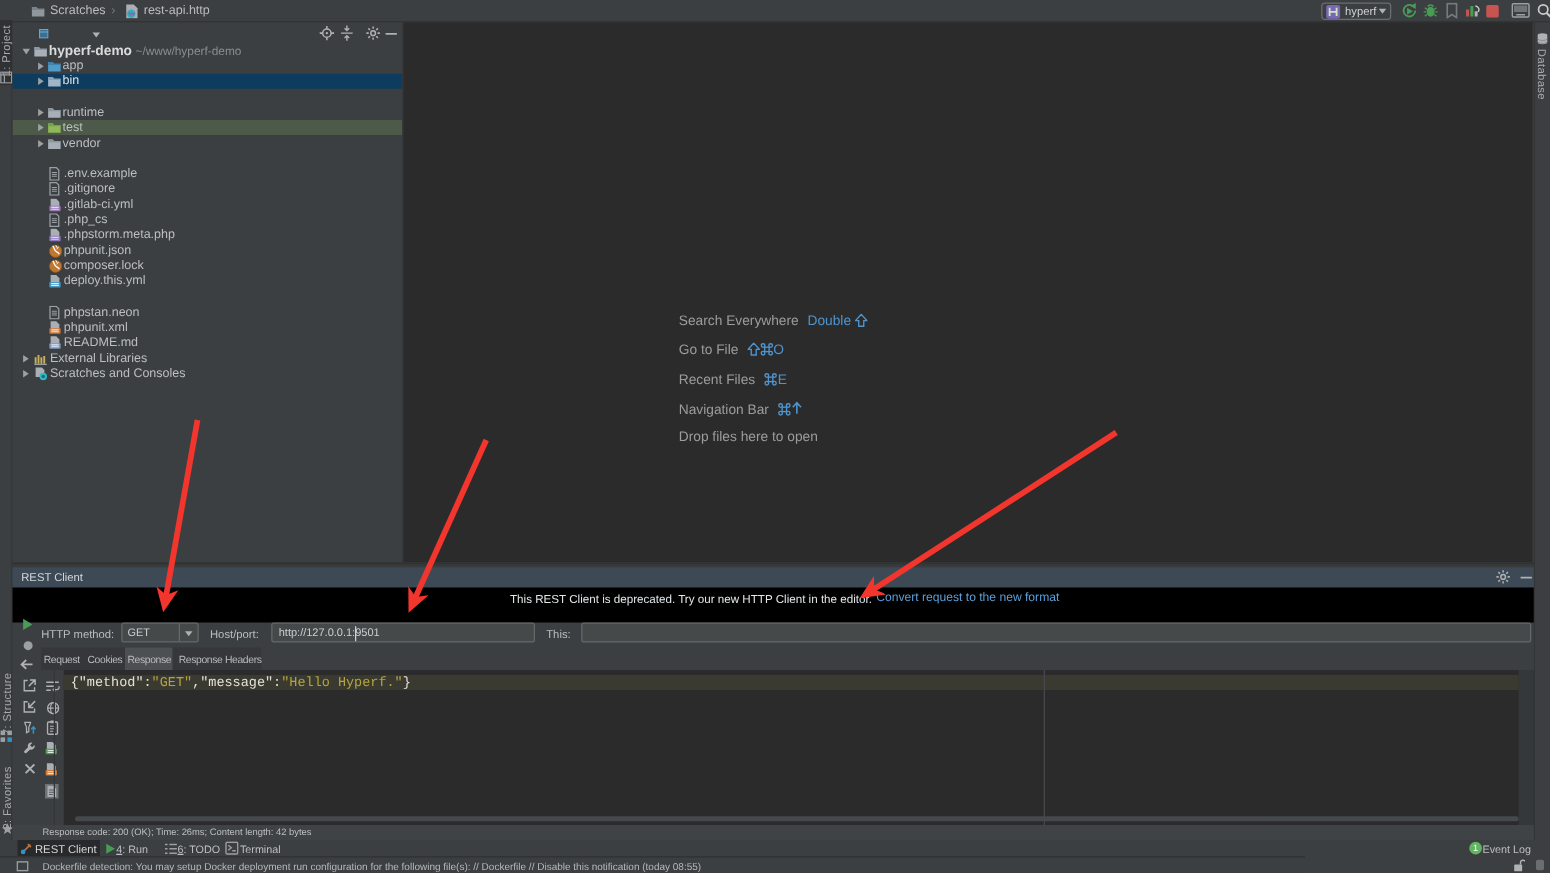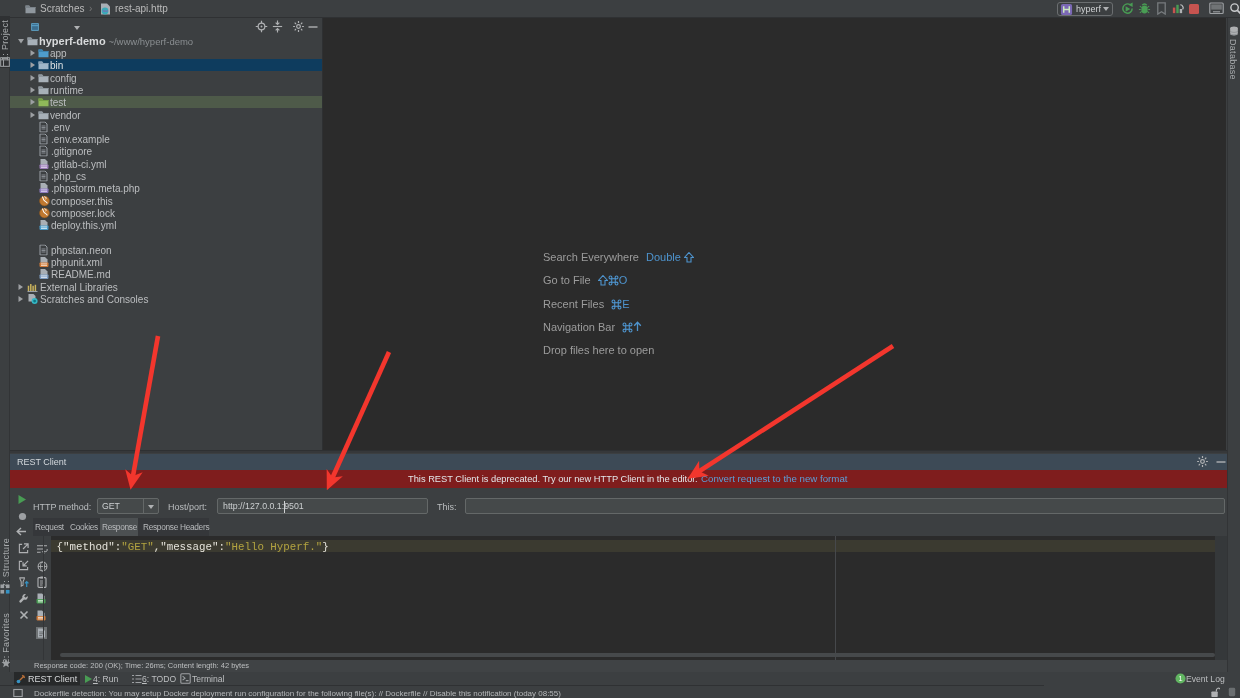--- a/index.html
+++ b/index.html
@@ -25,21 +25,21 @@
 
 #editor { position:absolute; left:323px; top:18px; width:903px; height:432px; background:#2B2B2B; }
 .shortcut { position:absolute; left:220px; font-size:11px; color:#9C9C9C; white-space:nowrap; }
 .shortcut .k { color:#4E94CE; margin-left:7px; }
 
 #rightstrip { position:absolute; left:1227px; top:18px; width:13px; height:666px; background:#3C3F41; border-left:1px solid #323436; }
 
 #rest { position:absolute; left:10px; top:450px; width:1217px; height:222px; background:#3C3F41; }
 #rtopline { position:absolute; left:0; top:0; width:1217px; height:3px; background:#36383A; border-top:1px solid #2e3032; }
 #rhead { position:absolute; left:0; top:4px; width:1217px; height:16px; background:#3D4A56; font-size:9px; color:#D3D8DC; }
-#rbanner { position:absolute; left:0; top:20px; width:1217px; height:18px; background:#7f1d1d; color:#E3E7EA; line-height:18px; white-space:nowrap; }
+#rbanner { position:absolute; left:0; top:20px; width:1217px; height:28px; background:#000000; color:#E3E7EA; line-height:18px; white-space:nowrap; }
 #rbanner .snt { position:absolute; left:398px; font-size:9.3px; }
 #rbanner .lnk { position:absolute; left:691px; color:#5C9FD8; font-size:9.7px; }
 #rform { position:absolute; left:0; top:38px; width:1217px; height:30px; font-size:9px; color:#BBBEC0; }
 .fld { position:absolute; top:10px; height:16px; background:#45494A; border:1px solid #646868; border-radius:2px; color:#CDD0D2; }
 .flabel { position:absolute; top:14px; }
 #rtabs { position:absolute; left:23px; top:68px; width:176px; height:18px; background:#35373A; font-size:8.3px; letter-spacing:-0.3px; color:#B8BABC; }
 .rtab { position:absolute; top:0; height:18px; line-height:18px; white-space:nowrap; }
 #redit { position:absolute; left:41px; top:86px; width:1176px; height:124px; background:#2B2B2B; }
 #rstatus { position:absolute; left:0; top:210px; width:1217px; height:12px; background:#404345; font-size:7.5px; color:#BDBFC1; line-height:12px; }
 .ltb { position:absolute; line-height:0; }
@@ -176,67 +176,50 @@
           <div class="rowbg" style="background:#0E3C5E"></div>
           <span class="tc" style="left:19px"><svg width="7" height="8" viewBox="0 0 7 8">
               <path d="M1.5 1 L6 4 L1.5 7 z" fill="#9DA0A3"></path>
             </svg></span>
           <span class="tc" style="left:28px"><svg width="11" height="10" viewBox="0 0 11 10">
               <path d="M0.5 1.5 h3.6 l1.2 1.4 h5.2 v6.3 h-10 z" fill="#9fb6c8"></path>
               <path d="M0.5 1.5 h3.6 l1.2 1.4 h5.2 v1.1 h-10 z" fill="#87a0b4"></path>
             </svg></span>
           <span class="tt " style="left:40px"><span class="sel">bin</span></span>
         </div>
-<div class="trow" style="top:53.5px">
+<div class="trow" style="top:65.8px">
           <span class="tc" style="left:19px"><svg width="7" height="8" viewBox="0 0 7 8">
               <path d="M1.5 1 L6 4 L1.5 7 z" fill="#9DA0A3"></path>
             </svg></span>
           <span class="tc" style="left:28px"><svg width="11" height="10" viewBox="0 0 11 10">
               <path d="M0.5 1.5 h3.6 l1.2 1.4 h5.2 v6.3 h-10 z" fill="#A7B0B8"></path>
               <path d="M0.5 1.5 h3.6 l1.2 1.4 h5.2 v1.1 h-10 z" fill="#8E979E"></path>
             </svg></span>
-          <span class="tt " style="left:40px">config</span>
-        </div>
-<div class="trow" style="top:65.8px">
+          <span class="tt " style="left:40px">runtime</span>
+        </div>
+<div class="trow" style="top:78.1px">
+          <div class="rowbg" style="background:#4E5A49"></div>
+          <span class="tc" style="left:19px"><svg width="7" height="8" viewBox="0 0 7 8">
+              <path d="M1.5 1 L6 4 L1.5 7 z" fill="#9DA0A3"></path>
+            </svg></span>
+          <span class="tc" style="left:28px"><svg width="11" height="10" viewBox="0 0 11 10">
+              <path d="M0.5 1.5 h3.6 l1.2 1.4 h5.2 v6.3 h-10 z" fill="#8FB85A"></path>
+              <path d="M0.5 1.5 h3.6 l1.2 1.4 h5.2 v1.1 h-10 z" fill="#76a046"></path>
+            </svg></span>
+          <span class="tt " style="left:40px">test</span>
+        </div>
+<div class="trow" style="top:90.4px">
           <span class="tc" style="left:19px"><svg width="7" height="8" viewBox="0 0 7 8">
               <path d="M1.5 1 L6 4 L1.5 7 z" fill="#9DA0A3"></path>
             </svg></span>
           <span class="tc" style="left:28px"><svg width="11" height="10" viewBox="0 0 11 10">
               <path d="M0.5 1.5 h3.6 l1.2 1.4 h5.2 v6.3 h-10 z" fill="#A7B0B8"></path>
               <path d="M0.5 1.5 h3.6 l1.2 1.4 h5.2 v1.1 h-10 z" fill="#8E979E"></path>
             </svg></span>
-          <span class="tt " style="left:40px">runtime</span>
-        </div>
-<div class="trow" style="top:78.1px">
-          <div class="rowbg" style="background:#4E5A49"></div>
-          <span class="tc" style="left:19px"><svg width="7" height="8" viewBox="0 0 7 8">
-              <path d="M1.5 1 L6 4 L1.5 7 z" fill="#9DA0A3"></path>
-            </svg></span>
-          <span class="tc" style="left:28px"><svg width="11" height="10" viewBox="0 0 11 10">
-              <path d="M0.5 1.5 h3.6 l1.2 1.4 h5.2 v6.3 h-10 z" fill="#8FB85A"></path>
-              <path d="M0.5 1.5 h3.6 l1.2 1.4 h5.2 v1.1 h-10 z" fill="#76a046"></path>
-            </svg></span>
-          <span class="tt " style="left:40px">test</span>
-        </div>
-<div class="trow" style="top:90.4px">
-          <span class="tc" style="left:19px"><svg width="7" height="8" viewBox="0 0 7 8">
-              <path d="M1.5 1 L6 4 L1.5 7 z" fill="#9DA0A3"></path>
-            </svg></span>
-          <span class="tc" style="left:28px"><svg width="11" height="10" viewBox="0 0 11 10">
-              <path d="M0.5 1.5 h3.6 l1.2 1.4 h5.2 v6.3 h-10 z" fill="#A7B0B8"></path>
-              <path d="M0.5 1.5 h3.6 l1.2 1.4 h5.2 v1.1 h-10 z" fill="#8E979E"></path>
-            </svg></span>
           <span class="tt " style="left:40px">vendor</span>
-        </div>
-<div class="trow" style="top:102.7px">
-          <span class="tc" style="left:29px"><svg width="9" height="11" viewBox="0 0 9 11">
-              <path d="M1 .5h5l2 2v8H1z" fill="none" stroke="#9aa0a6" stroke-width="1"></path>
-              <path d="M2.5 4.5h4M2.5 6h4M2.5 7.5h4" stroke="#9aa0a6" stroke-width=".8"></path>
-            </svg></span>
-          <span class="tt " style="left:41px">.env</span>
         </div>
 <div class="trow" style="top:115.0px">
           <span class="tc" style="left:29px"><svg width="9" height="11" viewBox="0 0 9 11">
               <path d="M1 .5h5l2 2v8H1z" fill="none" stroke="#9aa0a6" stroke-width="1"></path>
               <path d="M2.5 4.5h4M2.5 6h4M2.5 7.5h4" stroke="#9aa0a6" stroke-width=".8"></path>
             </svg></span>
           <span class="tt " style="left:41px">.env.example</span>
         </div>
 <div class="trow" style="top:127.3px">
           <span class="tc" style="left:29px"><svg width="9" height="11" viewBox="0 0 9 11">
@@ -268,21 +251,21 @@
             </svg></span>
           <span class="tt " style="left:41px">.phpstorm.meta.php</span>
         </div>
 <div class="trow" style="top:176.5px">
           <span class="tc" style="left:29px"><svg width="11" height="11" viewBox="0 0 11 11">
               <circle cx="5.5" cy="5.5" r="5" fill="#C07830"></circle>
               <circle cx="5.5" cy="5.5" r="4.9" fill="none" stroke="#8a5520" stroke-width=".6"></circle>
               <path d="M3.2 1.2 C4.5 2.8 4.2 4.0 5.4 5.2 C6.6 6.4 7.6 6.1 8.4 7.9" stroke="#FFF" stroke-width="1.1" fill="none"></path>
               <path d="M5.6 0.7 l1.1 2 M7.9 2.2 l-1.6 1.5" stroke="#FFF" stroke-width=".8"></path>
             </svg></span>
-          <span class="tt " style="left:41px">composer.this</span>
+          <span class="tt " style="left:41px">phpunit.json</span>
         </div>
 <div class="trow" style="top:188.8px">
           <span class="tc" style="left:29px"><svg width="11" height="11" viewBox="0 0 11 11">
               <circle cx="5.5" cy="5.5" r="5" fill="#C07830"></circle>
               <circle cx="5.5" cy="5.5" r="4.9" fill="none" stroke="#8a5520" stroke-width=".6"></circle>
               <path d="M3.2 1.2 C4.5 2.8 4.2 4.0 5.4 5.2 C6.6 6.4 7.6 6.1 8.4 7.9" stroke="#FFF" stroke-width="1.1" fill="none"></path>
               <path d="M5.6 0.7 l1.1 2 M7.9 2.2 l-1.6 1.5" stroke="#FFF" stroke-width=".8"></path>
             </svg></span>
           <span class="tt " style="left:41px">composer.lock</span>
         </div>

